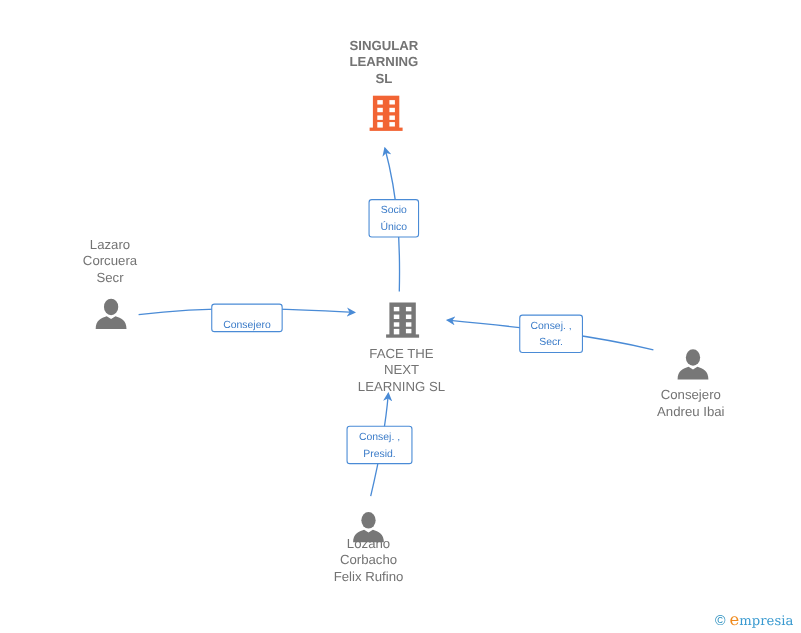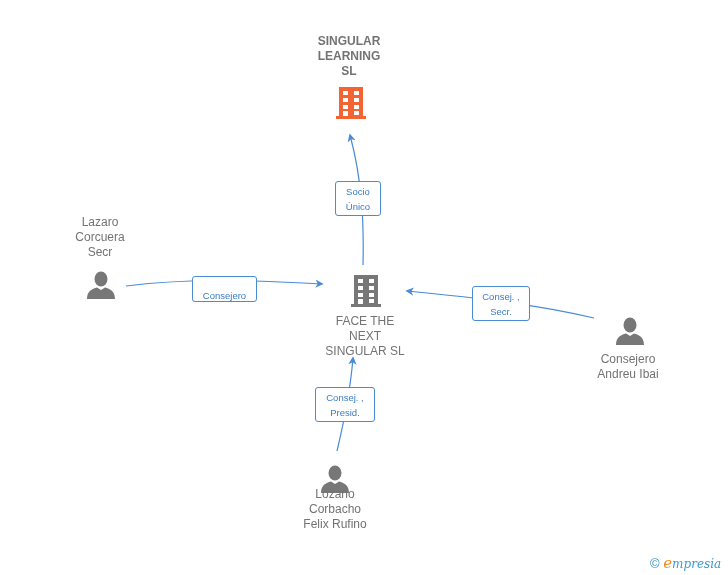--- a/index.html
+++ b/index.html
@@ -6,21 +6,21 @@
   body { width:728px; height:575px; position:relative; overflow:hidden;
          font-family:"Liberation Sans", sans-serif; }
   #edges { position:absolute; left:0; top:0; width:728px; height:575px; }
   .node-label { position:absolute; text-align:center; color:#737373; font-size:12px; line-height:15px; white-space:pre-line; }
   .node-label.bold { font-weight:bold; }
   .icon { position:absolute; }
   .edge-label { position:absolute; background:#ffffff; border:1px solid #4a8bd6; border-radius:3px;
                 color:#3a7bc8; font-size:9.5px; line-height:15px; text-align:center; white-space:pre-line;
                 padding:2px 6px; box-sizing:border-box; }
   .footer { position:absolute; left:650px; top:554px; font-size:13px; color:#2a8fbf; }
-  .footer .brand { font-family:"DejaVu Serif", serif; font-style:italic; font-size:12px; color:#3a9ad0;margin-top:33px; }
+  .footer .brand { font-family:"DejaVu Serif", serif; font-size:12px; color:#3a9ad0;margin-top:33px; }
   .footer .brand .e { color:#f08a1c; font-size:15px; }
 </style>
 </head>
 <body>
 
 <svg id="edges" xmlns="http://www.w3.org/2000/svg">
   <defs>
     <marker id="arrow" viewBox="0 0 10 10" refX="8" refY="5" markerWidth="7" markerHeight="7" orient="auto-start-reverse">
       <path d="M0,0 L10,5 L0,10 L3,5 z" fill="#4a8bd6"></path>
     </marker>
@@ -58,21 +58,21 @@
     <rect x="8" y="13" width="5" height="4"></rect>
       <rect x="19" y="13" width="5" height="4"></rect>
     <rect x="8" y="20" width="5" height="4"></rect>
       <rect x="19" y="20" width="5" height="4"></rect>
     <rect x="8" y="26" width="5" height="5"></rect>
       <rect x="19" y="26" width="5" height="4"></rect>
   </g>
 </svg>
 <div class="node-label" style="left:310px; top:314px; width:110px;">FACE THE
 NEXT
-SINGULAR  SL</div>
+LEARNING  SL</div>
 
 <div class="node-label" style="left:60px; top:215px; width:80px;">Lazaro
 Corcuera
 Secr</div>
 <svg class="icon" style="left:86px; top:270px;" width="30" height="30" viewBox="0 0 30 30">
   <ellipse cx="15" cy="9" rx="6.5" ry="7.5" fill="#777777"></ellipse>
   <path d="M1,29 C1,21 6,19 11,17.5 L15,20 L19,17.5 C24,19 29,21 29,29 Z" fill="#777777"></path>
 </svg>
 
 <svg class="icon" style="left:615px; top:316px;" width="30" height="30" viewBox="0 0 30 30">

